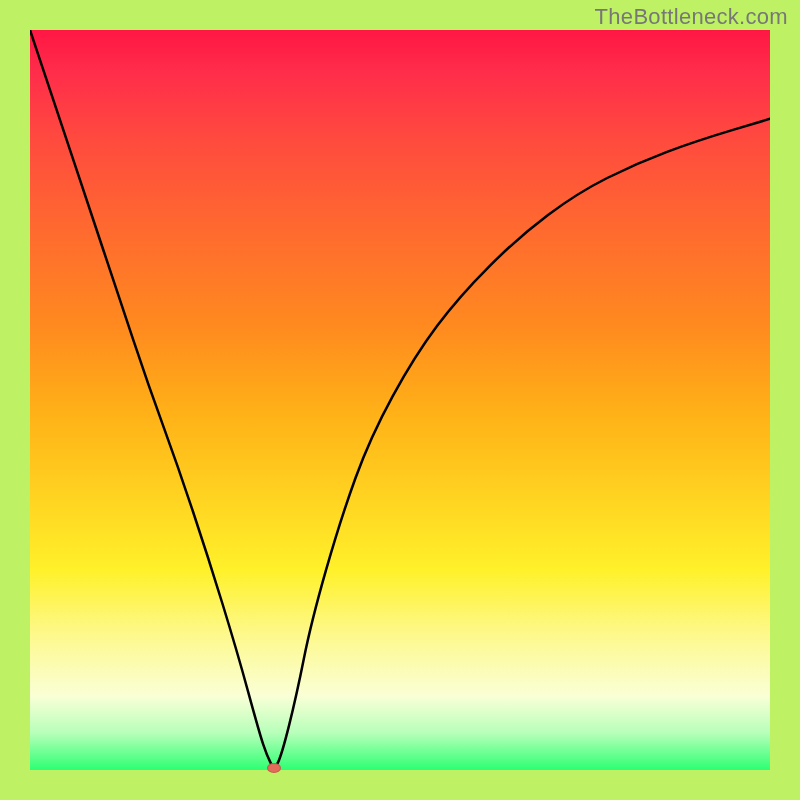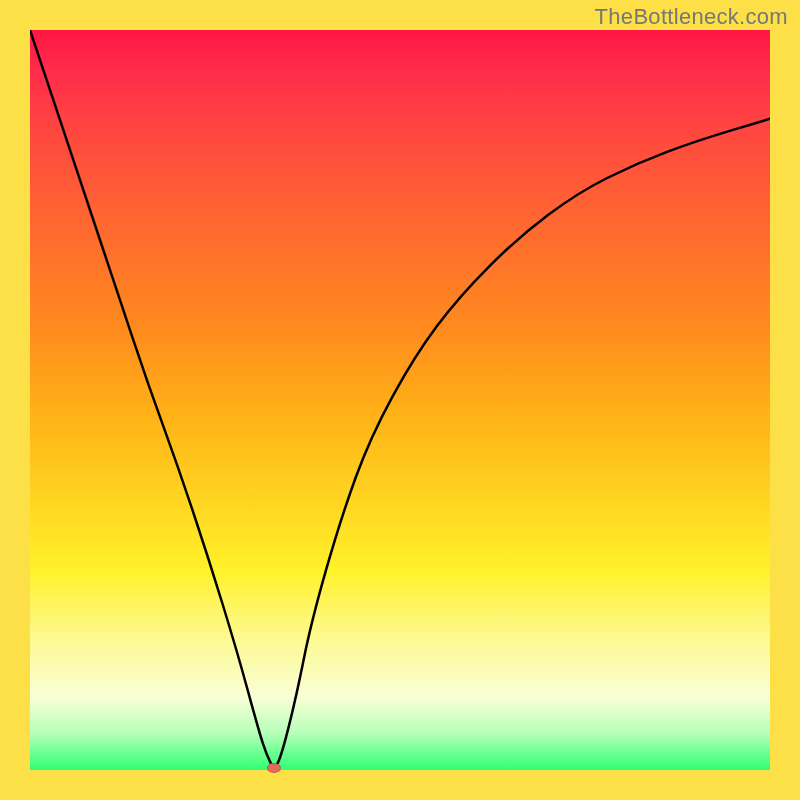--- a/index.html
+++ b/index.html
@@ -8,21 +8,21 @@
     width: 800px;
     height: 800px;
     overflow: hidden;
     background: #000;
     font-family: Arial, Helvetica, sans-serif;
   }
   .frame {
     position: relative;
     width: 800px;
     height: 800px;
-    background: #fde047;
+    background: #bef264;
   }
   .attribution {
     position: absolute;
     top: 4px;
     right: 12px;
     color: #777;
     font-size: 22px;
     letter-spacing: 0.3px;
     font-weight: 500;
     user-select: none;

